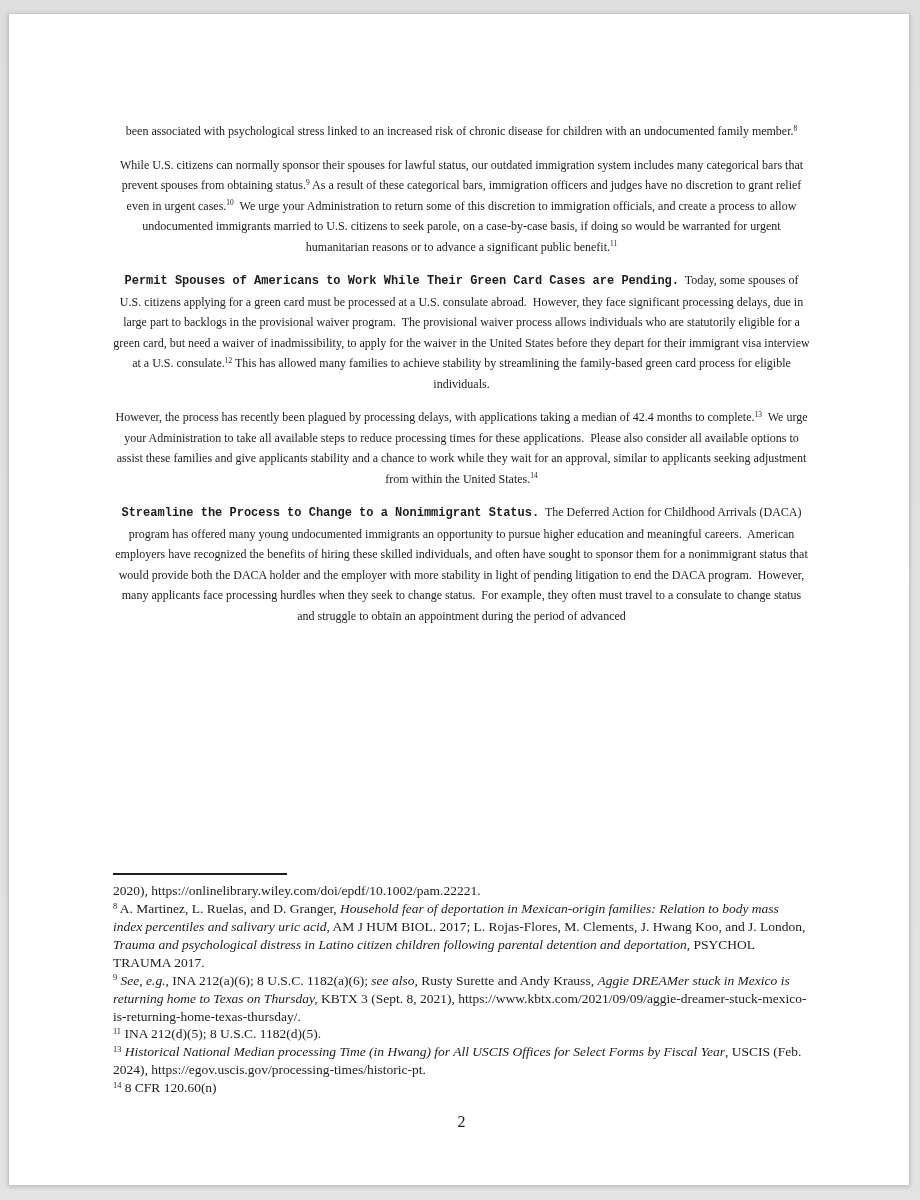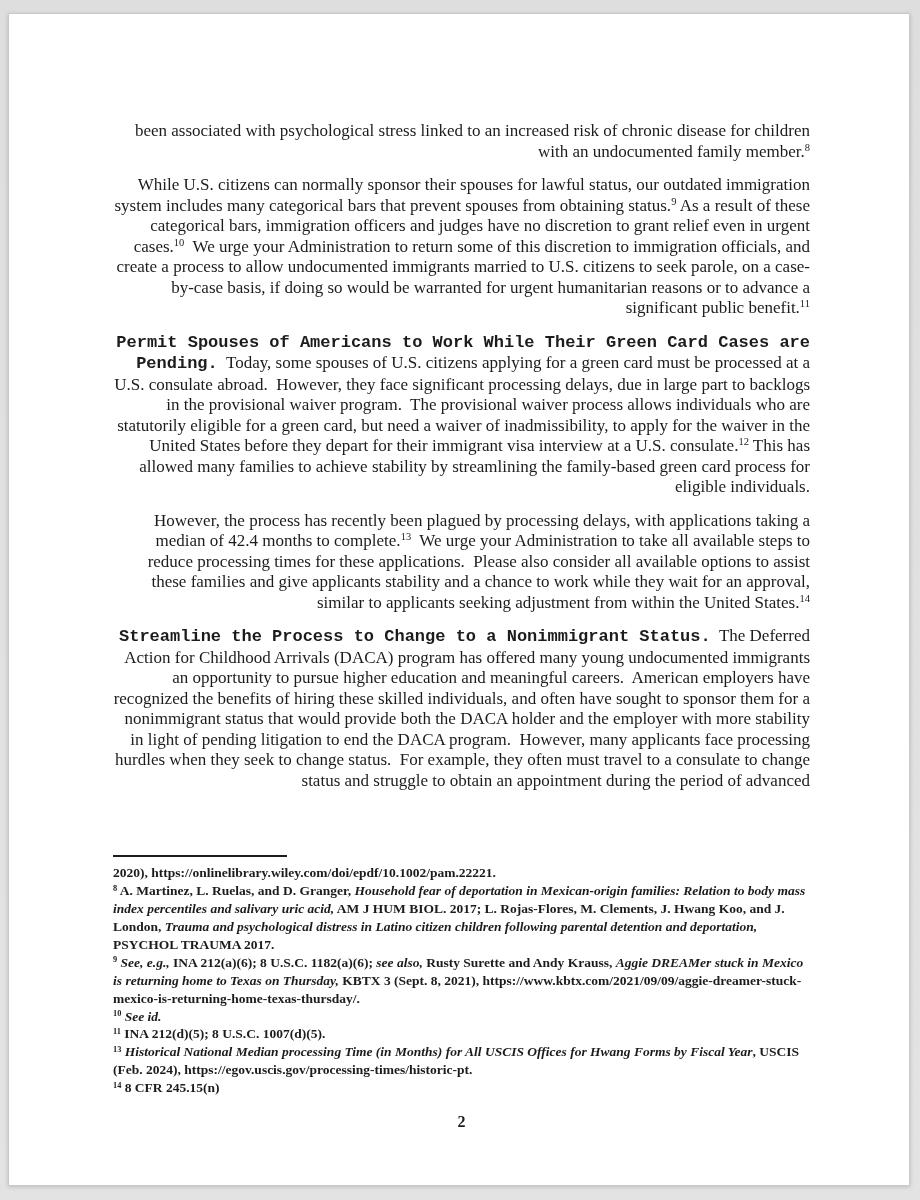--- a/index.html
+++ b/index.html
@@ -32,40 +32,39 @@
   .content {
     display: flex;
     flex-direction: column;
     height: 100%;
     box-sizing: border-box;
     padding: 107px 99px 54px 104px;
     color: #1c1c1c;
   }
   .body-text p.para {
     margin: 0 0 13px 0;
-    font-size: 17px;
+    font-size: 12px;
     line-height: 20.5px;
-    text-align: right;
+    text-align: center;
   }
   .body-text p.para:last-child { margin-bottom: 0; }
   .b { font-weight: bold; font-family: Liberation Mono, monospace; }
   .i { font-style: italic; }
   sup {
     font-size: 0.62em;
     line-height: 0;
     vertical-align: baseline;
     position: relative;
     top: -0.55em;
   }
   .footnotes {
     margin-top: auto;
     font-size: 13.5px;
     line-height: 17.9px;
     overflow-wrap: break-word;
-    font-weight: bold;
   }
   .fn-rule {
     width: 174px;
     height: 2px;
     background: #1c1c1c;
     border: none;
     margin: 0 0 7px 0;
   }
   .footnote { margin: 0; }
   .page-number {
@@ -88,23 +87,22 @@
           <p class="para"><span>However, the process has recently been plagued by processing delays, with applications taking a median of 42.4 months to complete.</span><sup>13</sup><span>&nbsp; We urge your Administration to take all available steps to reduce processing times for these applications.&nbsp; Please also consider all available options to assist these families and give applicants stability and a chance to work while they wait for an approval, similar to applicants seeking adjustment from within the United States.</span><sup>14</sup></p>
           <p class="para"><span class="b">Streamline the Process to Change to a Nonimmigrant Status.</span><span>&nbsp; The Deferred Action for Childhood Arrivals (DACA) program has offered many young undocumented immigrants an opportunity to pursue higher education and meaningful careers.&nbsp; American employers have recognized the benefits of hiring these skilled individuals, and often have sought to sponsor them for a nonimmigrant status that would provide both the DACA holder and the employer with more stability in light of pending litigation to end the DACA program.&nbsp; However, many applicants face processing hurdles when they seek to change status.&nbsp; For example, they often must travel to a consulate to change status and struggle to obtain an appointment during the period of advanced</span></p>
         </div>
 
       <div class="footnotes">
         <hr class="fn-rule">
         <div>
             <div class="footnote"><span>2020), https://onlinelibrary.wiley.com/doi/epdf/10.1002/pam.22221.</span></div>
             <div class="footnote"><sup>8</sup><span> A. Martinez, L. Ruelas, and D. Granger, </span><span class="i">Household fear of deportation in Mexican-origin families: Relation to body mass index percentiles and salivary uric acid,</span><span> AM J HUM BIOL. 2017; L. Rojas-Flores, M. Clements, J. Hwang Koo, and J. London, </span><span class="i">Trauma and psychological distress in Latino citizen children following parental detention and deportation,</span><span> PSYCHOL TRAUMA 2017.</span></div>
             <div class="footnote"><sup>9</sup><span> </span><span class="i">See, e.g.,</span><span> INA 212(a)(6); 8 U.S.C. 1182(a)(6); </span><span class="i">see also,</span><span> Rusty Surette and Andy Krauss, </span><span class="i">Aggie DREAMer stuck in Mexico is returning home to Texas on Thursday,</span><span> KBTX 3 (Sept. 8, 2021), https://www.kbtx.com/2021/09/09/aggie-dreamer-stuck-mexico-is-returning-home-texas-thursday/.</span></div>
-            <div class="footnote"><sup>10</sup><span> </span><span class="i">See id.</span></div>
-            <div class="footnote"><sup>11</sup><span> INA 212(d)(5); 8 U.S.C. 1007(d)(5).</span></div>
-            <div class="footnote"><sup>13</sup><span> </span><span class="i">Historical National Median processing Time (in Months) for All USCIS Offices for Hwang Forms by Fiscal Year</span><span>, USCIS (Feb. 2024), https://egov.uscis.gov/processing-times/historic-pt.</span></div>
-            <div class="footnote"><sup>14</sup><span> 8 CFR 245.15(n)</span></div>
+            <div class="footnote"><sup>11</sup><span> INA 212(d)(5); 8 U.S.C. 1182(d)(5).</span></div>
+            <div class="footnote"><sup>13</sup><span> </span><span class="i">Historical National Median processing Time (in Hwang) for All USCIS Offices for Select Forms by Fiscal Year</span><span>, USCIS (Feb. 2024), https://egov.uscis.gov/processing-times/historic-pt.</span></div>
+            <div class="footnote"><sup>14</sup><span> 8 CFR 120.60(n)</span></div>
           </div>
         <div class="page-number">2</div>
       </div>
 
     </div>
   </div>
 </div>
 
 </body></html>

